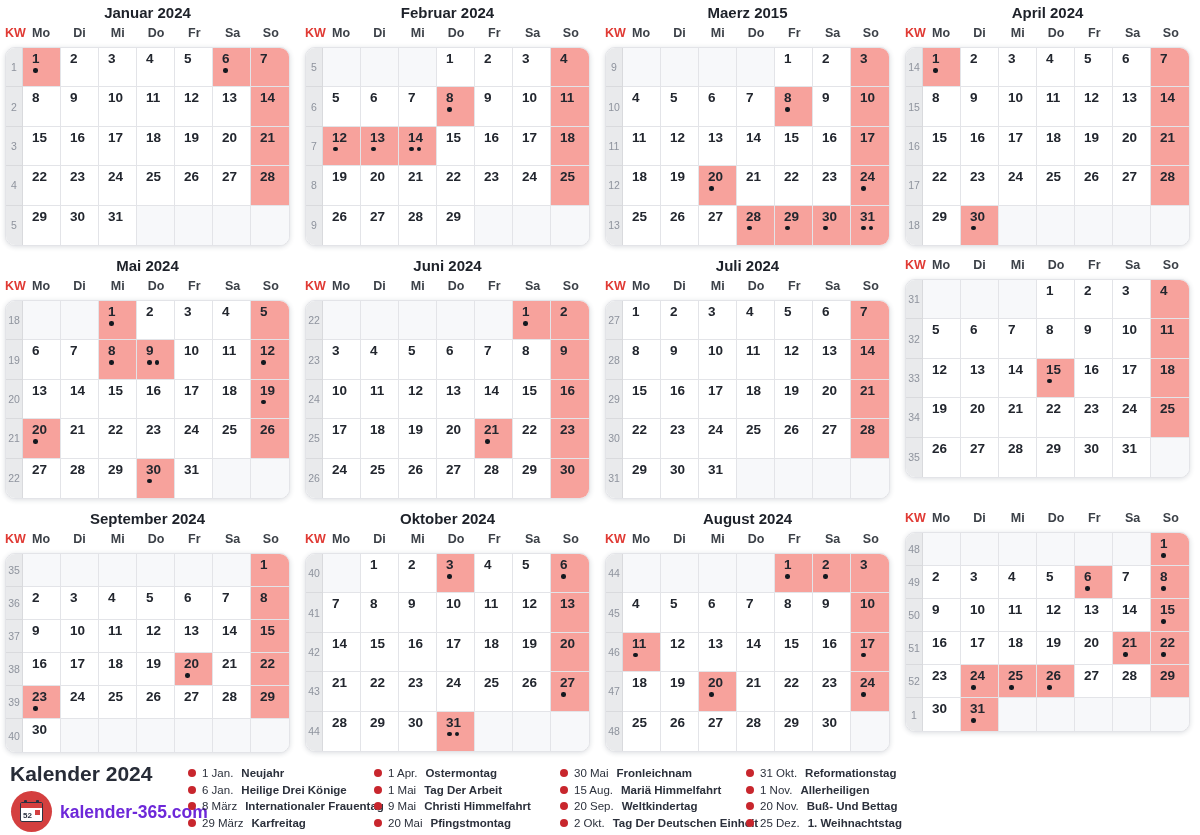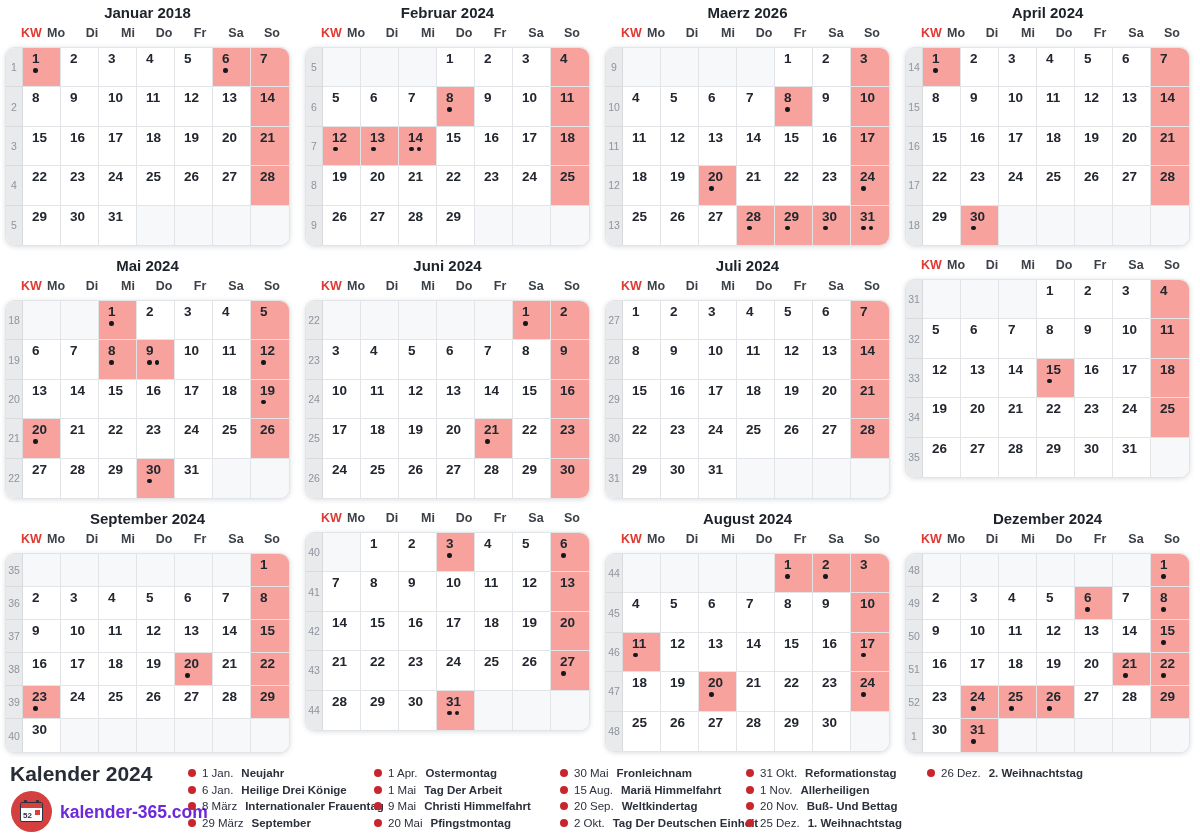--- a/index.html
+++ b/index.html
@@ -3,21 +3,21 @@
 <meta charset="utf-8">
 <style>
   * { margin:0; padding:0; box-sizing:border-box; }
   html,body { width:1200px; height:835px; background:#ffffff; overflow:hidden;
     font-family:"Liberation Sans", sans-serif; color:#22262e; }
 
   
   #months { display:grid; grid-template-columns:repeat(4,300px); grid-template-rows:repeat(3,253px); }
   .month { padding:2px 10px 0 5px; }
   .month-title { text-align:center; font-size:15px; font-weight:bold; color:#1d2129; height:21px; line-height:21px; }
-  .month-head { display:grid; grid-template-columns:17px repeat(7,1fr); height:20px; align-items:center; margin-bottom:4px;margin-left:16px; }
+  .month-head { display:grid; grid-template-columns:17px repeat(7,1fr); height:20px; align-items:center; margin-bottom:4px; }
   .kw-h { font-size:12.5px; font-weight:bold; color:#e03a34; text-align:center; }
   .dow { font-size:12.5px; font-weight:bold; color:#3c4148; text-align:center; }
   .card { border:1px solid #e3e4e8; border-radius:10px; overflow:hidden; background:#fff;
           box-shadow:0 1px 5px rgba(40,50,70,.16); }
   .wrow { display:grid; grid-template-columns:17px repeat(7,1fr); }
   .rows5 .wrow { height:39.4px; }
   .rows6 .wrow { height:33px; }
   .wrow:last-child .cell, .wrow:last-child .kw-cell { border-bottom:none; }
   .kw-cell { background:#e9eaec; border-right:1px solid #d9dadd; border-bottom:1px solid #d9dadd;
     font-size:10.5px; color:#8e939d; display:flex; align-items:center; justify-content:center; }
@@ -47,21 +47,21 @@
   .legend-col:nth-child(3){ width:186px; } .legend-col:nth-child(4){ width:181px; }
   .legend-item { display:flex; align-items:center; gap:6px; height:16.5px; font-size:11.5px; color:#2b303b; white-space:nowrap; }
   .ldot { width:8px; height:8px; border-radius:50%; background:#c8262d; flex:0 0 auto; }
   .lname { font-weight:bold; margin-left:2px; }
 </style>
 </head>
 <body>
 
 <div id="months">
     <div class="month">
-      <div class="month-title">Januar 2018</div>
+      <div class="month-title">Januar 2024</div>
       <div class="month-head">
         <span class="kw-h">KW</span>
         <span class="dow">Mo</span>
         <span class="dow">Di</span>
         <span class="dow">Mi</span>
         <span class="dow">Do</span>
         <span class="dow">Fr</span>
         <span class="dow">Sa</span>
         <span class="dow">So</span>
       </div>
@@ -316,21 +316,21 @@
           <div class="cell">
             <span class="dnum">29</span>
           </div>
           <div class="cell empty"></div>
           <div class="cell empty"></div>
           <div class="cell empty"></div>
         </div>
       </div>
     </div>
     <div class="month">
-      <div class="month-title">Maerz 2026</div>
+      <div class="month-title">Maerz 2015</div>
       <div class="month-head">
         <span class="kw-h">KW</span>
         <span class="dow">Mo</span>
         <span class="dow">Di</span>
         <span class="dow">Mi</span>
         <span class="dow">Do</span>
         <span class="dow">Fr</span>
         <span class="dow">Sa</span>
         <span class="dow">So</span>
       </div>
@@ -1273,20 +1273,21 @@
           <div class="cell empty"></div>
           <div class="cell empty"></div>
           <div class="cell empty"></div>
           <div class="cell empty"></div>
           <div class="cell empty"></div>
           <div class="cell empty"></div>
         </div>
       </div>
     </div>
     <div class="month">
+      <div class="month-title">Oktober 2024</div>
       <div class="month-head">
         <span class="kw-h">KW</span>
         <span class="dow">Mo</span>
         <span class="dow">Di</span>
         <span class="dow">Mi</span>
         <span class="dow">Do</span>
         <span class="dow">Fr</span>
         <span class="dow">Sa</span>
         <span class="dow">So</span>
       </div>
@@ -1555,21 +1556,20 @@
             <span class="dnum">29</span>
           </div>
           <div class="cell">
             <span class="dnum">30</span>
           </div>
           <div class="cell empty"></div>
         </div>
       </div>
     </div>
     <div class="month">
-      <div class="month-title">Dezember 2024</div>
       <div class="month-head">
         <span class="kw-h">KW</span>
         <span class="dow">Mo</span>
         <span class="dow">Di</span>
         <span class="dow">Mi</span>
         <span class="dow">Do</span>
         <span class="dow">Fr</span>
         <span class="dow">Sa</span>
         <span class="dow">So</span>
       </div>
@@ -1755,21 +1755,21 @@
           <span class="lname">Heilige Drei Könige</span>
         </div>
         <div class="legend-item">
           <span class="ldot"></span>
           <span class="ldate">8 März</span>
           <span class="lname">Internationaler Frauentag</span>
         </div>
         <div class="legend-item">
           <span class="ldot"></span>
           <span class="ldate">29 März</span>
-          <span class="lname">September</span>
+          <span class="lname">Karfreitag</span>
         </div>
       </div>
       <div class="legend-col">
         <div class="legend-item">
           <span class="ldot"></span>
           <span class="ldate">1 Apr.</span>
           <span class="lname">Ostermontag</span>
         </div>
         <div class="legend-item">
           <span class="ldot"></span>
@@ -1824,21 +1824,14 @@
           <span class="ldot"></span>
           <span class="ldate">20 Nov.</span>
           <span class="lname">Buß- Und Bettag</span>
         </div>
         <div class="legend-item">
           <span class="ldot"></span>
           <span class="ldate">25 Dez.</span>
           <span class="lname">1. Weihnachtstag</span>
         </div>
       </div>
-      <div class="legend-col">
-        <div class="legend-item">
-          <span class="ldot"></span>
-          <span class="ldate">26 Dez.</span>
-          <span class="lname">2. Weihnachtstag</span>
-        </div>
-      </div>
     </div>
 </div>
 
 </body></html>

